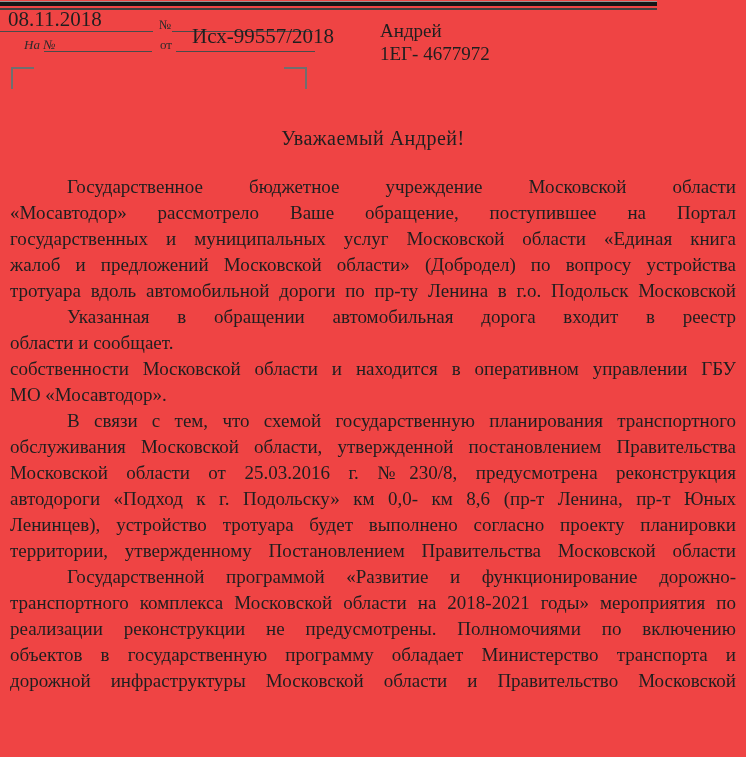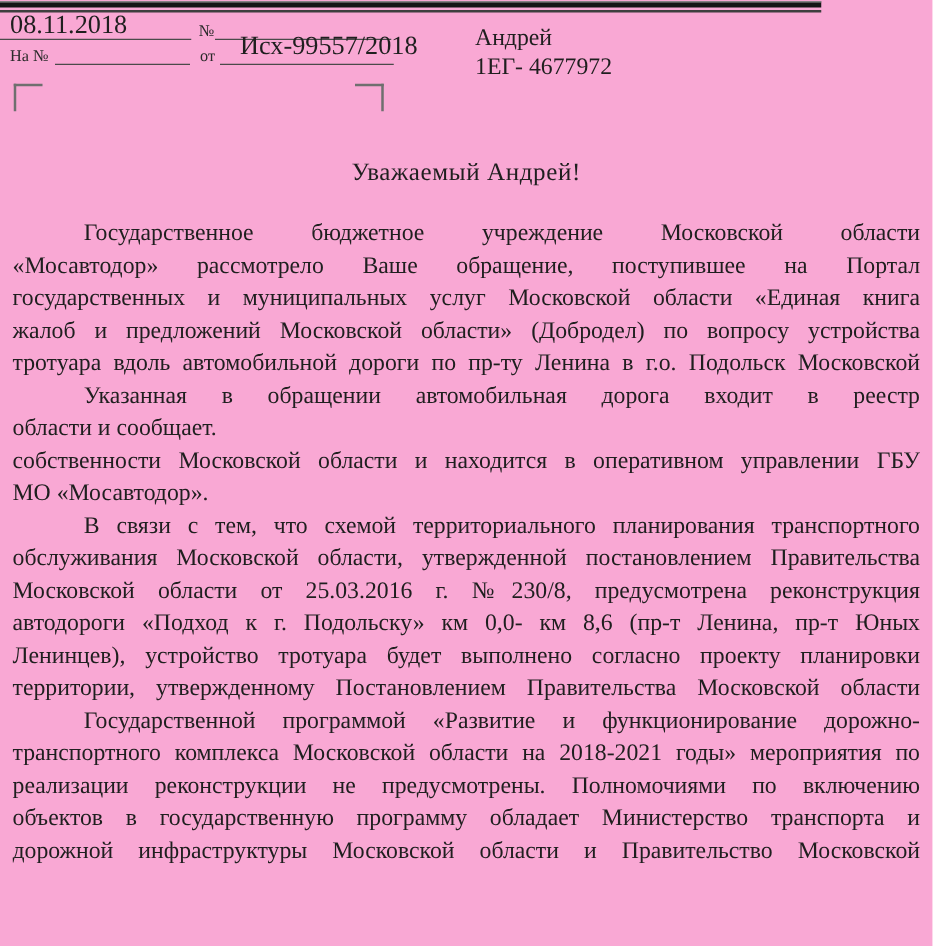--- a/index.html
+++ b/index.html
@@ -1,20 +1,20 @@
 <!DOCTYPE html>
 <html><head>
 <meta charset="utf-8">
 <style>
   html, body { margin: 0; padding: 0; background: #ffffff; }
   .page {
     position: relative;
     width: 746px;
     height: 757px;
-    background: #f9a8d4;
+    background: #ef4444;
     overflow: hidden;
     font-family: "Liberation Serif", "DejaVu Serif", serif;
     color: #1f1f1f;
   }
   .abs { position: absolute; }
 
   
   .rule-top {
     left: 0; top: 1px; width: 657px; height: 4px;
     background: #161616; border-top: 1px solid #969696;
@@ -23,21 +23,21 @@
     left: 0; top: 8px; width: 657px; height: 2px;
     background: #3f3f3f;
   }
 
   
   .hdr-big { font-size: 21px; line-height: 24px; white-space: nowrap; }
   .hdr-small { font-size: 13px; line-height: 14px; white-space: nowrap; color: #2a2a2a; }
   .date-field { left: 8px; top: 7px; }
   .num-sign { left: 159px; top: 18px; }
   .outgoing-number { left: 192px; top: 24px; }
-  .reply-number-label { left: 8px; top: 38px; }
+  .reply-number-label { left: 24px; top: 38px; font-style: italic; }
   .reply-from-label { left: 160px; top: 38px; }
 
   .blank-underline { height: 0; border-bottom: 1px solid #4a4a4a; }
   .ul-1 { left: 0;   top: 31px; width: 153px; }
   .ul-2 { left: 172px; top: 31px; width: 141px; }
   .ul-3 { left: 44px;  top: 51px; width: 108px; }
   .ul-4 { left: 176px; top: 51px; width: 139px; }
 
   
   .recipient { left: 380px; top: 19px; font-size: 19px; line-height: 23px; }
@@ -103,21 +103,21 @@
   <div class="abs letter-body">
       <div class="line first">Государственное бюджетное учреждение Московской области</div>
       <div class="line">«Мосавтодор» рассмотрело Ваше обращение, поступившее на Портал</div>
       <div class="line">государственных и муниципальных услуг Московской области «Единая книга</div>
       <div class="line">жалоб и предложений Московской области» (Добродел) по вопросу устройства</div>
       <div class="line">тротуара вдоль автомобильной дороги по пр-ту Ленина в г.о. Подольск Московской</div>
       <div class="line first">Указанная в обращении автомобильная дорога входит в реестр</div>
       <div class="line last">области и сообщает.</div>
       <div class="line">собственности Московской области и находится в оперативном управлении ГБУ</div>
       <div class="line last">МО «Мосавтодор».</div>
-      <div class="line first">В связи с тем, что схемой территориального планирования транспортного</div>
+      <div class="line first">В связи с тем, что схемой государственную планирования транспортного</div>
       <div class="line">обслуживания Московской области, утвержденной постановлением Правительства</div>
       <div class="line">Московской области от 25.03.2016 г. №230/8, предусмотрена реконструкция</div>
       <div class="line">автодороги «Подход к г. Подольску» км 0,0- км 8,6 (пр-т Ленина, пр-т Юных</div>
       <div class="line">Ленинцев), устройство тротуара будет выполнено согласно проекту планировки</div>
       <div class="line">территории, утвержденному Постановлением Правительства Московской области</div>
       <div class="line first">Государственной программой «Развитие и функционирование дорожно-</div>
       <div class="line">транспортного комплекса Московской области на 2018-2021 годы» мероприятия по</div>
       <div class="line">реализации реконструкции не предусмотрены. Полномочиями по включению</div>
       <div class="line">объектов в государственную программу обладает Министерство транспорта и</div>
       <div class="line">дорожной инфраструктуры Московской области и Правительство Московской</div>

